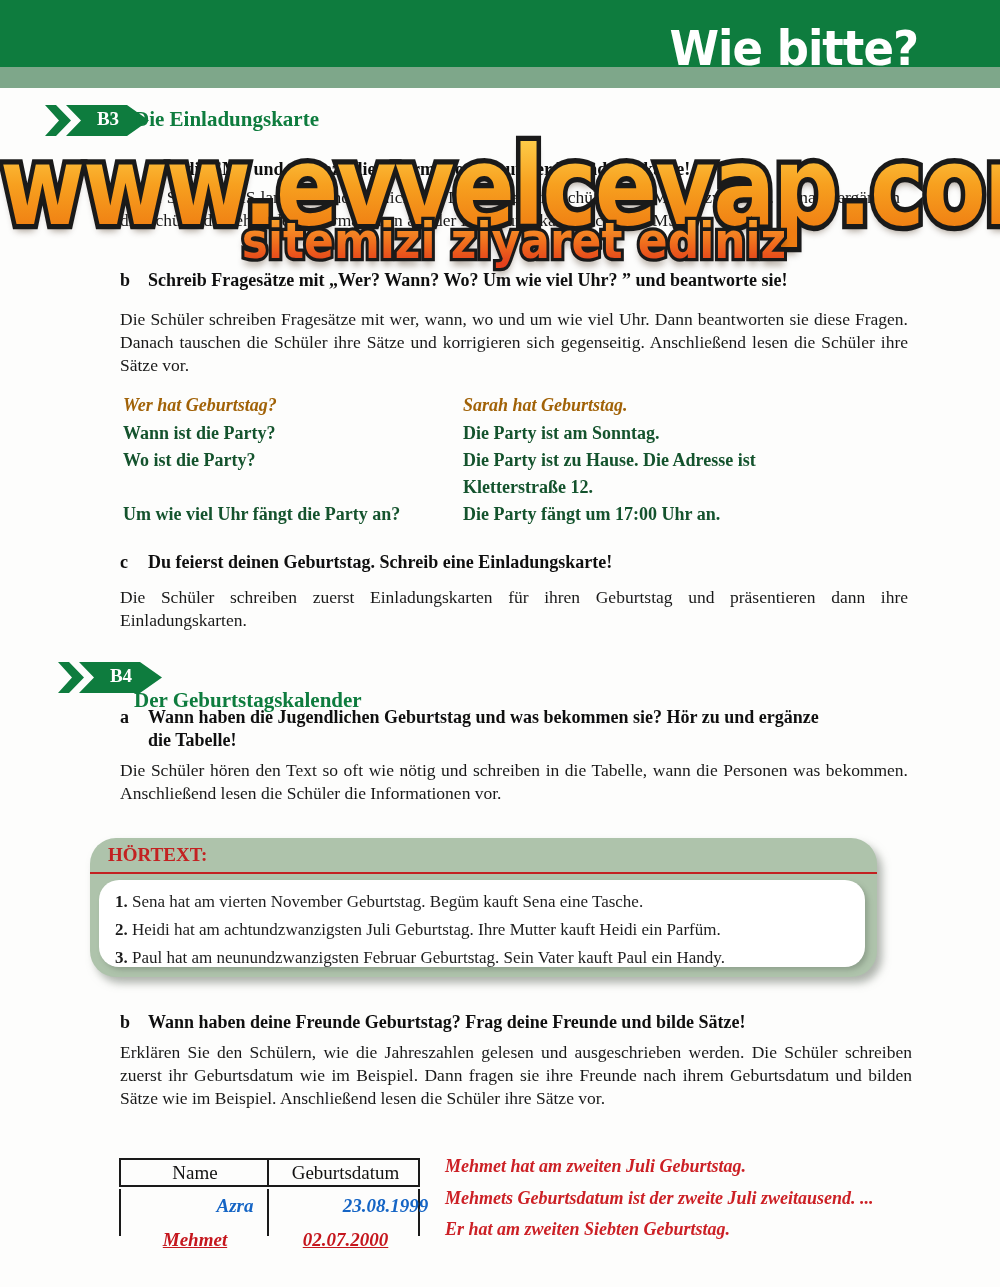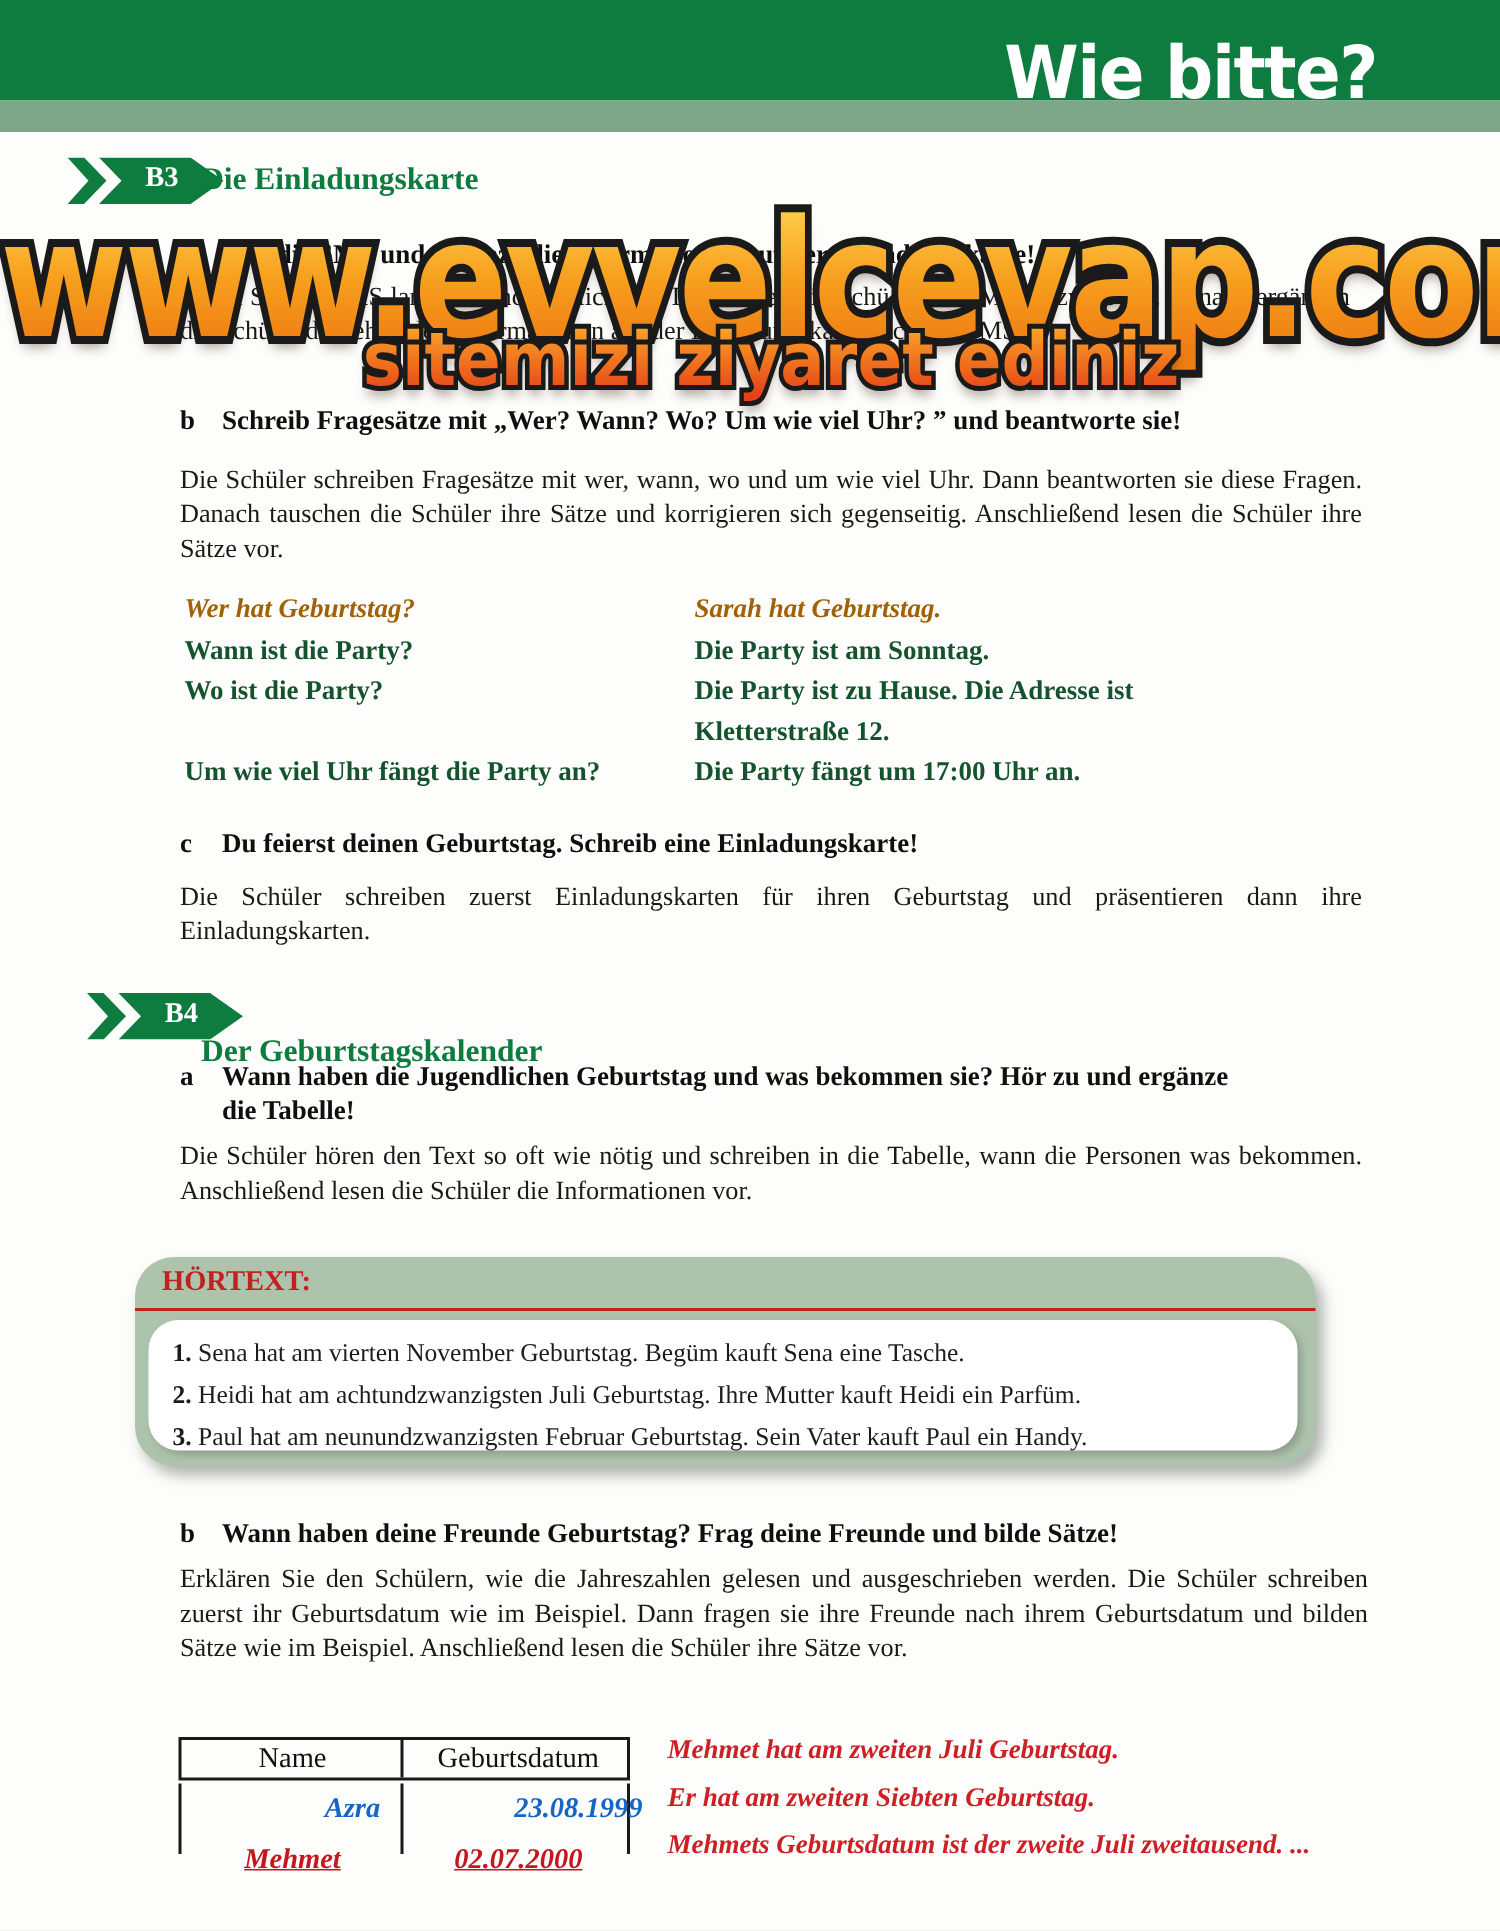--- a/index.html
+++ b/index.html
@@ -174,22 +174,22 @@
       <div class="mt-row mt-red">
         <div class="cell">Mehmet</div>
         <div class="cell">02.07.2000</div>
       </div>
       <div class="mt-divider"></div>
     </div>
   </div>
 
   <div class="examples">
     <p>Mehmet hat am zweiten Juli Geburtstag.</p>
+    <p>Mehmets Geburtsdatum ist der zweite Juli zweitausend. ...</p>
     <p>Er hat am zweiten Siebten Geburtstag.</p>
-    <p>Mehmets Geburtsdatum ist der zweite Juli zweitausend. ...</p>
   </div>
 
   <div class="watermark">
     <div class="wm-line wm-1">
       <span class="wm-stack">
         <span class="wm-outline">www.evvelcevap.com</span>
         <span class="wm-fill">www.evvelcevap.com</span>
       </span>
     </div>
     <div class="wm-line wm-2">

